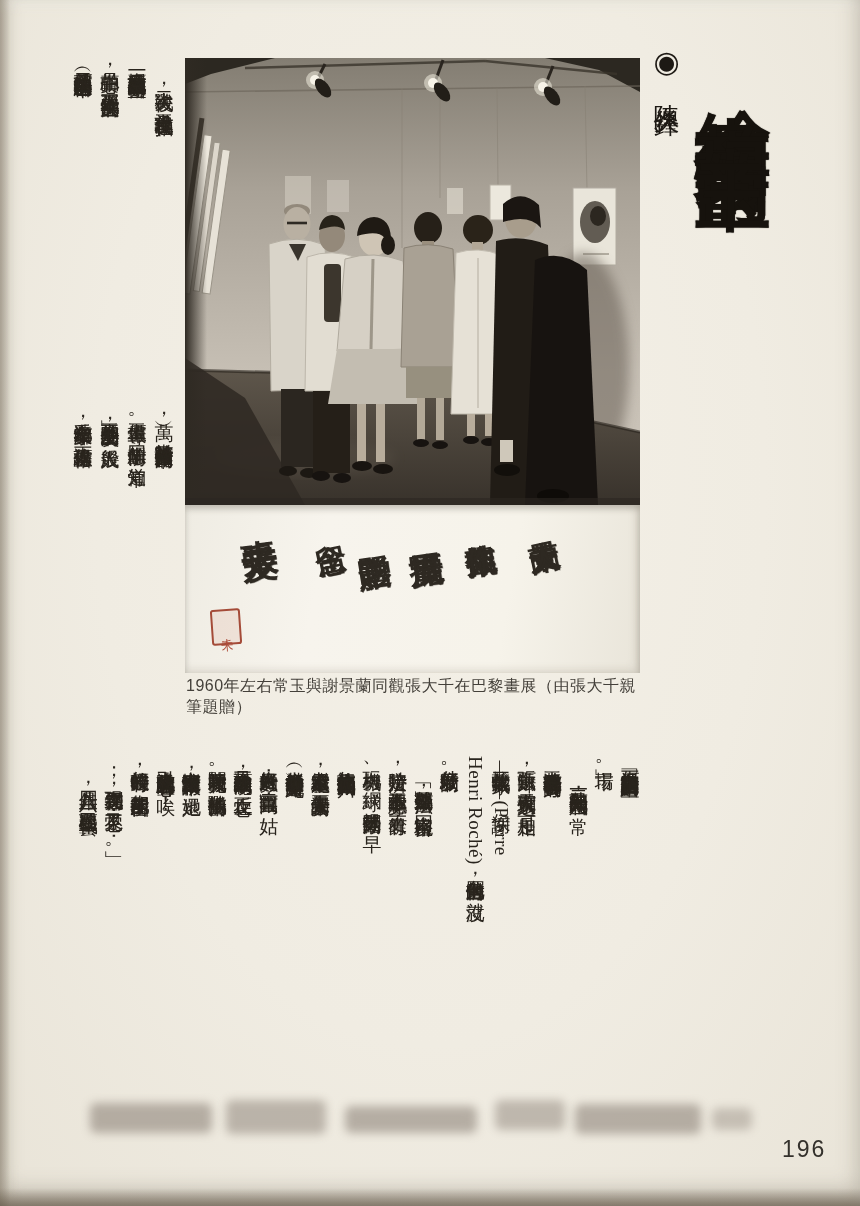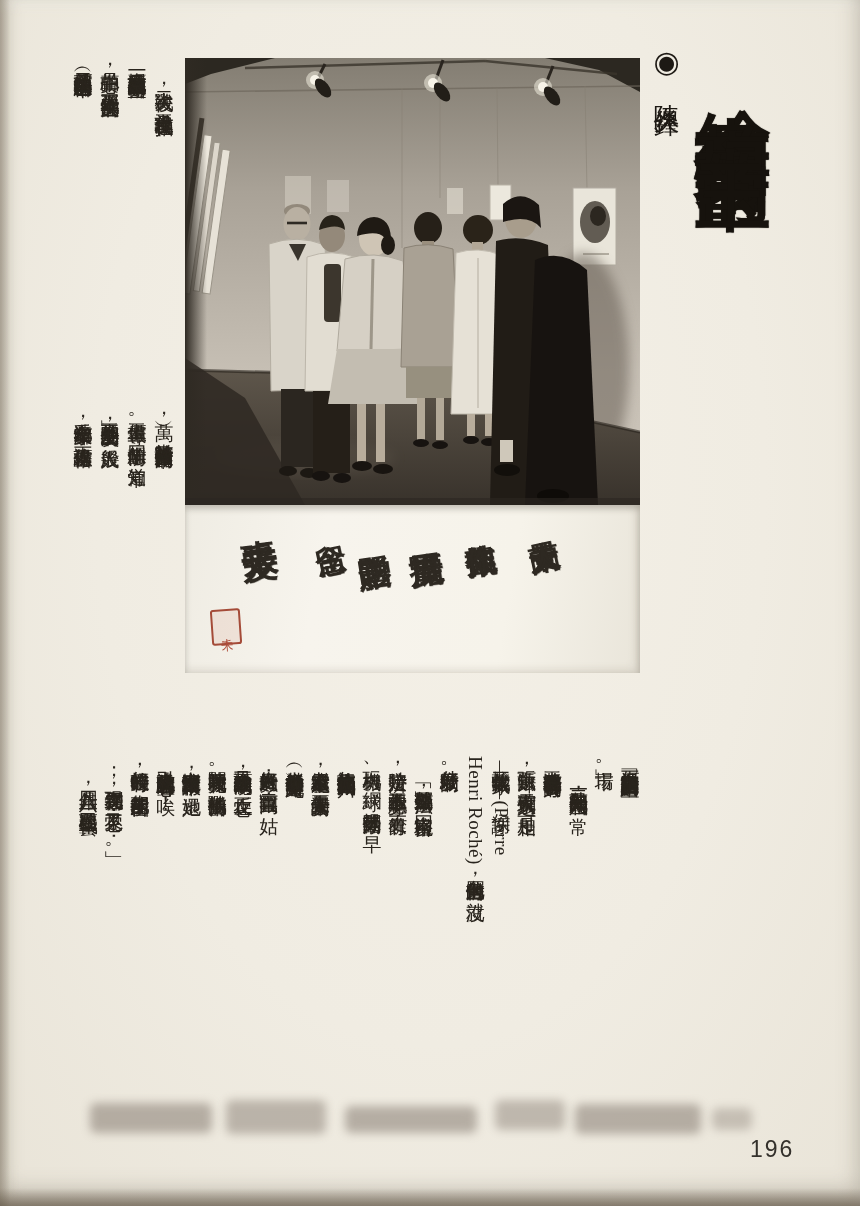--- a/index.html
+++ b/index.html
@@ -58,21 +58,21 @@
     font-size:12px; color:#a63a28; text-align:center; line-height:26px; padding-top:3px; box-sizing:border-box;
   }
 
   .caption{
     position:absolute; left:186px; top:676px; width:460px;
     font-family:"Liberation Sans", sans-serif;
     font-size:16px; letter-spacing:.5px; color:#44403a;
   }
 
   .pagenum{
-    position:absolute; left:750px; top:1136px;
+    position:absolute; left:782px; top:1136px;
     font-family:"Liberation Sans", sans-serif;
     font-size:23px; letter-spacing:2px; color:#34312c;
   }
 
   
   .smudge{ position:absolute; filter:blur(5px); background:#7d7268; opacity:.5; border-radius:6px; }
   .sm1{ left:90px;  top:1103px; width:122px; height:30px; }
   .sm2{ left:226px; top:1100px; width:100px; height:34px; opacity:.45;}
   .sm3{ left:345px; top:1106px; width:132px; height:27px; }
   .sm4{ left:495px; top:1100px; width:70px;  height:30px; opacity:.42;}
@@ -275,20 +275,21 @@
         <div class="vcol">景蘭夫人</div>
         <div class="vcol">來觀拙作</div>
         <div class="vcol">展覽攝</div>
         <div class="vcol">影題贈</div>
         <div class="vcol">留念</div>
         <div class="vcol">大千張爰</div>
       </div>
     <div class="seal">大千</div>
   </div>
 
+  <div class="caption">1960年左右常玉與謝景蘭同觀張大千在巴黎畫展（由張大千親筆題贈）</div>
 
   <div class="vblock body-block">
       <div class="vcol">更何況彼時島內尚無所謂真正的「繪畫</div>
       <div class="vcol">市場」。</div>
       <div class="vcol">　二萬法郎和早期一九六〇年左右，常</div>
       <div class="vcol">玉將油畫寄售在巴黎春天百貨公司的每</div>
       <div class="vcol">張數百法郎，確實有天壤之別，可是相</div>
       <div class="vcol">較三〇年代名收藏家——侯謝(Pierre</div>
       <div class="vcol">Henri Roché)向他買畫的付出，就沒</div>
       <div class="vcol">什麼好驕傲的。</div>

